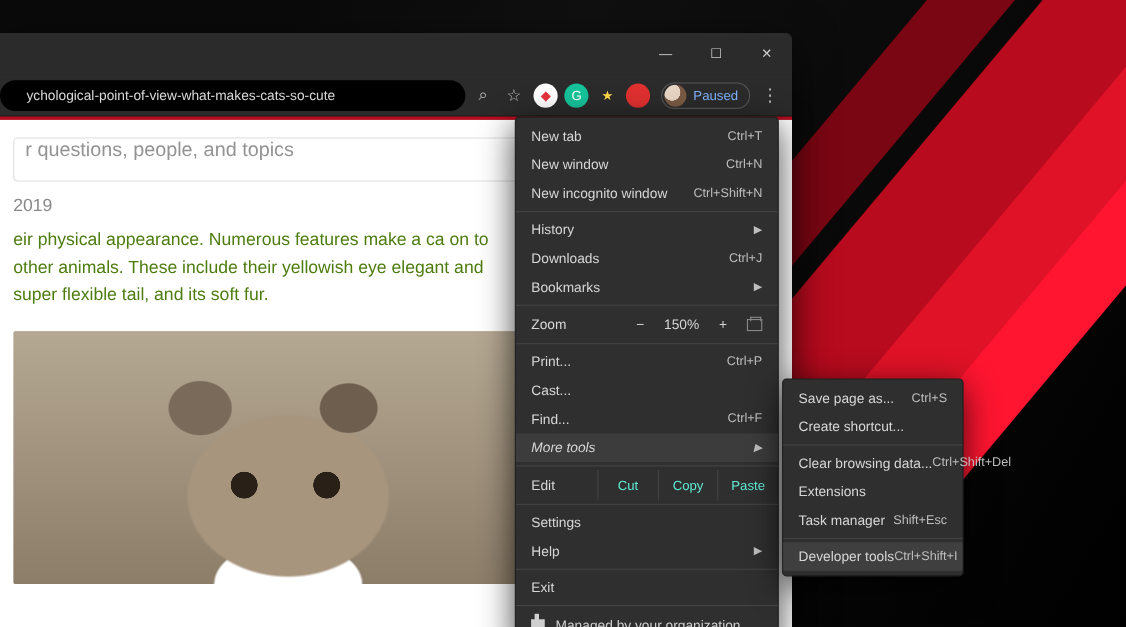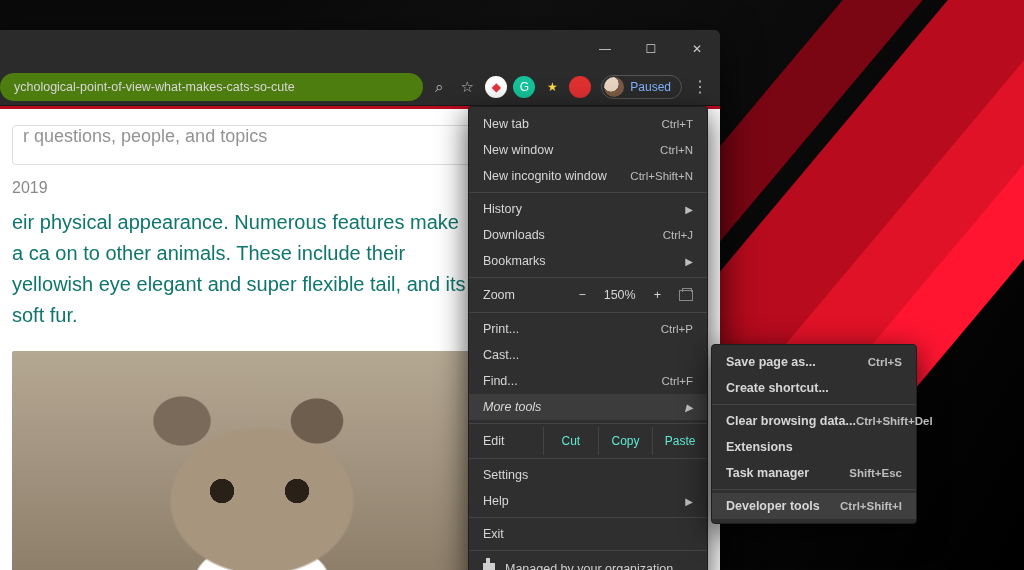--- a/index.html
+++ b/index.html
@@ -32,22 +32,22 @@
   .titlebar {
     height:38px; background:#2b2b2b; display:flex; justify-content:flex-end; align-items:center;
     gap:0;
   }
   .win-btn { width:46px; height:38px; display:flex; align-items:center; justify-content:center; color:#ccc; font-size:12px; }
   .addrbar {
     height:38px; background:#2b2b2b; display:flex; align-items:center; padding:0 6px 0 0;
     border-bottom:1px solid #1a1a1a;
   }
   .url-box {
-    flex:1; height:28px; background:#4d7c0f; border-radius:14px;
-    display:flex; align-items:center; padding:0 14px; color:#d8d8d8;
+    flex:1; height:28px; background:#000000; border-radius:14px;
+    display:flex; align-items:center; padding:0 24px; color:#d8d8d8;
     font-size:12.5px; overflow:hidden; white-space:nowrap;
   }
   .addr-icon { width:24px; height:24px; display:flex; align-items:center; justify-content:center; color:#bcbcbc; font-size:15px; margin-left:4px;}
   .ext-icon { width:22px; height:22px; border-radius:50%; margin-left:6px; display:flex; align-items:center; justify-content:center; font-size:12px;}
   .ext-pocket{background:#fff;color:#e6323c;}
   .ext-grammarly{background:#15c39a;color:#fff;}
   .ext-star{color:#ffd84a;}
   .ext-rec{background:#e03030;}
   .profile-chip{
     margin-left:10px; height:24px; border:1px solid #555; border-radius:13px;
@@ -57,21 +57,21 @@
   .menu-dots{width:28px;text-align:center;color:#bbb;font-size:16px;margin-left:4px;}
   .red-line{height:3px;background:#b80b1e;}
 
   .page {
     background:#fff; height:calc(100% - 79px); padding:16px 12px 0 12px;
     color:#333; overflow:hidden;
   }
   .search-row{height:40px;border:1px solid #ddd;border-radius:4px;width:100%;padding:0 10px;display:flex;align-items:flex-start;}
   .search-row span{color:#939393;font-size:18px;}
   .date{color:#888;margin:14px 0 10px;font-size:16px;}
-  .body-text{font-size:20px;line-height:1.55;color:#0f766e;max-width:460px;}
+  .body-text{font-size:16px;line-height:1.55;color:#4d7c0f;max-width:460px;}
   .article-img{
     margin-top:20px;width:500px;height:230px;border-radius:2px;
     background:
       radial-gradient(ellipse 70px 60px at 170px 70px, #7a6a58 40%, transparent 42%),
       radial-gradient(ellipse 64px 55px at 305px 70px, #6e5e4c 40%, transparent 42%),
       radial-gradient(circle 20px at 210px 140px, #2a2116 60%, transparent 62%),
       radial-gradient(circle 20px at 285px 140px, #2a2116 60%, transparent 62%),
       radial-gradient(circle 8px at 210px 140px, #e7c648 70%, transparent 72%),
       radial-gradient(circle 8px at 285px 140px, #e7c648 70%, transparent 72%),
       radial-gradient(ellipse 150px 120px at 250px 150px, #a9957b 60%, transparent 62%),
@@ -82,21 +82,21 @@
   }
 
   
   .menu, .submenu {
     position:absolute; background:#2f2f2f; color:#d6d6d6;
     font-size:12.5px; border-radius:4px; padding:4px 0;
     box-shadow:0 8px 30px rgba(0,0,0,.7);
     border:1px solid #1e1e1e;
   }
   .menu { left:468px; top:106px; width:240px; }
-  .submenu { left:711px; top:344px; width:206px;font-weight:bold; }
+  .submenu { left:711px; top:344px; width:165px; }
   .mi {
     height:26px; display:flex; align-items:center; padding:0 14px;
     justify-content:space-between; white-space:nowrap;
   }
   .mi .sc{color:#bdbdbd;font-size:11.5px;}
   .mi .arrow{color:#bdbdbd;font-size:10px;}
   .sep{height:1px;background:#444;margin:3px 0;}
   .mi.hl{background:#3c3c3c;font-style:italic;}
   .mi.sel{background:#3f3f3f;}
   .zoom-row{display:flex;align-items:center;height:28px;padding:0 14px;gap:0;}

